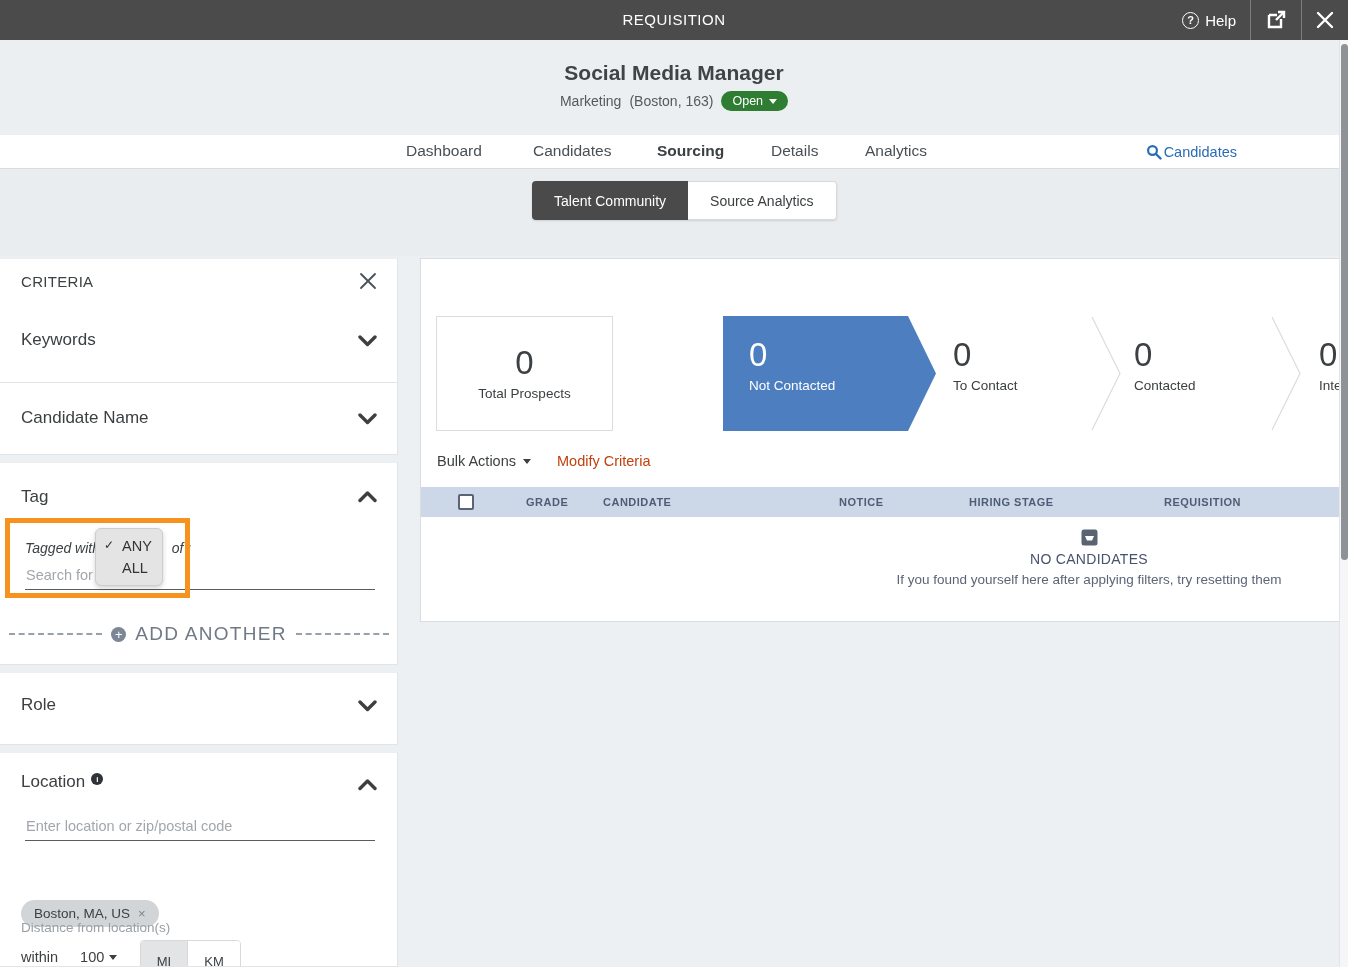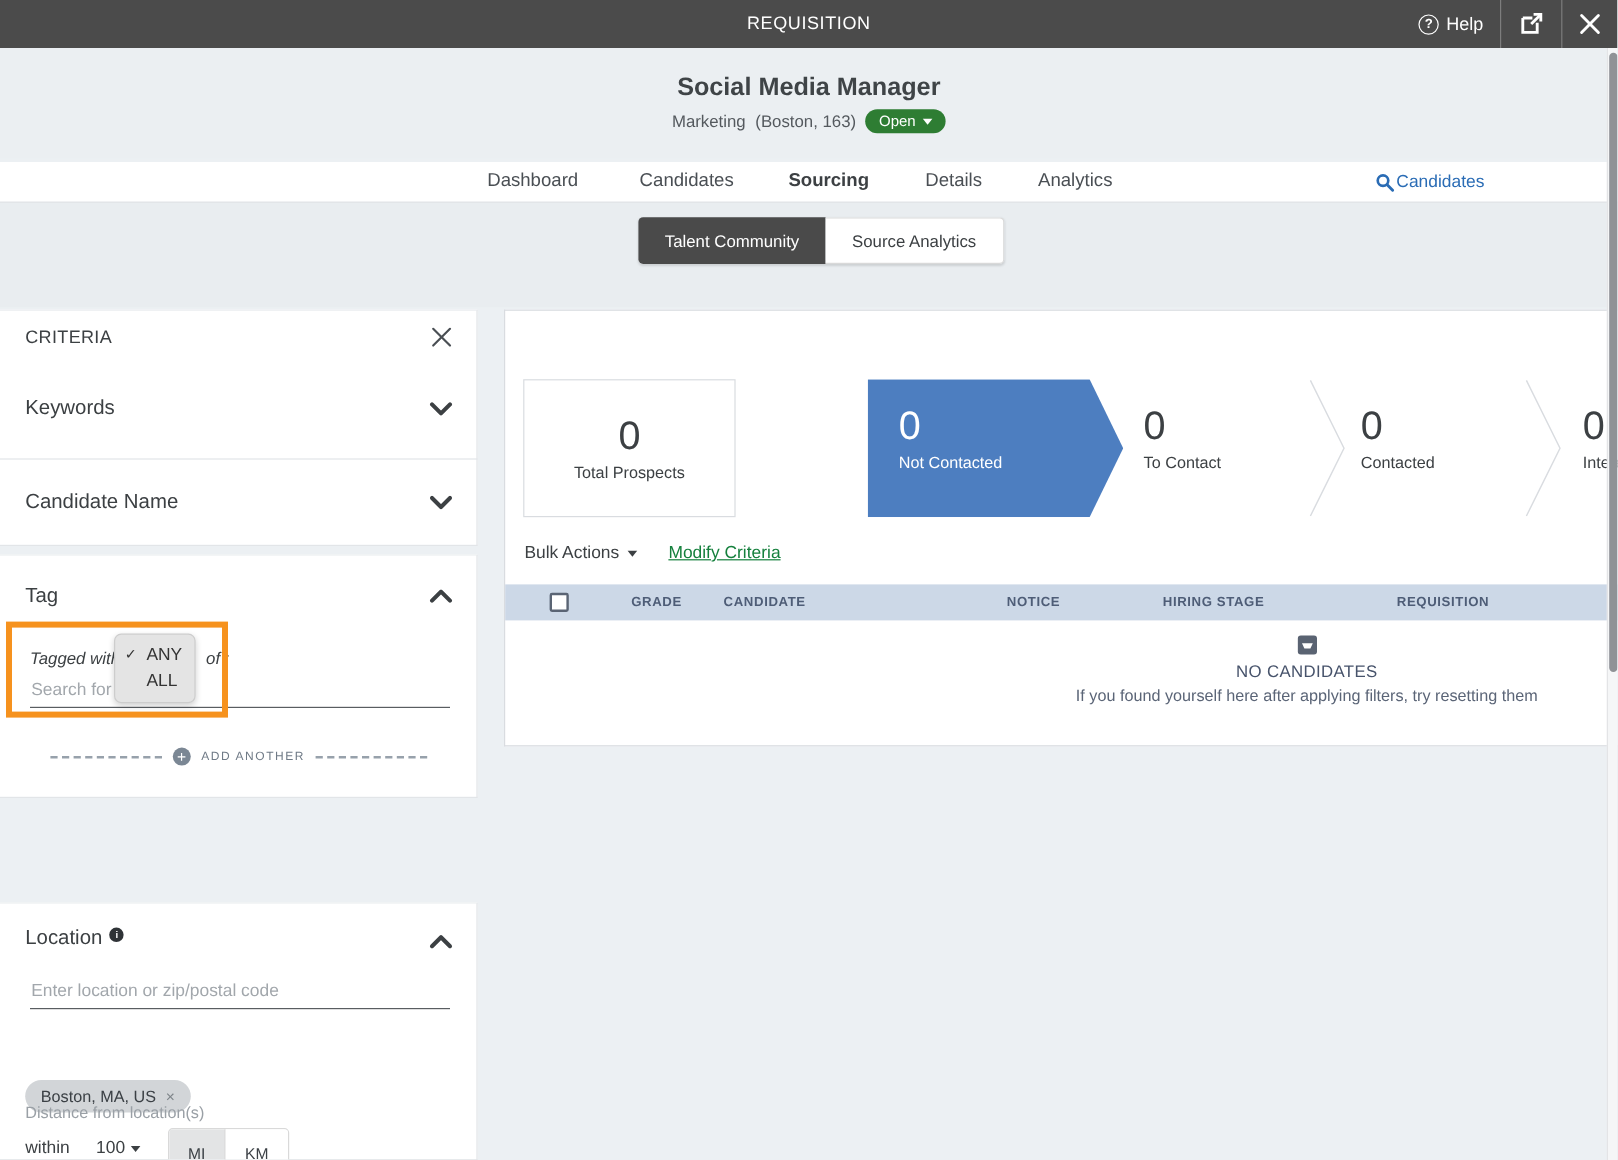--- a/index.html
+++ b/index.html
@@ -49,21 +49,21 @@
 
   .dropdown-popup { position:absolute; left:95px; top:65px; width:68px; background:#e4e4e4; border:1px solid #cdcdcd; border-radius:6px; box-shadow:0 2px 5px rgba(0,0,0,.18); padding:6px 0; z-index:7; }
   .dropdown-item { position:relative; font-size:14.5px; color:#333; padding:3px 10px 3px 26px; cursor:pointer; }
   .dropdown-check { position:absolute; left:8px; top:3px; font-size:12px; }
 
   .annotation-box { position:absolute; left:5px; top:55px; width:185px; height:80px; border:5px solid #f6921e; z-index:5; }
 
   .add-another { position:absolute; left:0; top:160px; width:398px; display:flex; align-items:center; justify-content:center; gap:9px; color:#7b8794; cursor:pointer; }
   .dash-seg { width:93px; border-top:2px dashed #97a1ab; }
   .plus-circle { width:15px; height:15px; border-radius:50%; background:#7b8794; color:#fff; display:flex; align-items:center; justify-content:center; font-size:13px; line-height:1; }
-  .add-another-label { font-size:10px; letter-spacing:1.3px; color:#6f7a86; }
+  .add-another-label { font-size:19px; letter-spacing:1.3px; color:#6f7a86; }
 
   .loc-title-row { position:absolute; left:21px; top:19px; display:flex; align-items:flex-start; gap:6px; cursor:pointer; }
   .loc-title { font-size:17px; color:#3c4043; }
   .info-dot { width:12px; height:12px; margin-top:1px; border-radius:50%; background:#2f3337; color:#fff; font-size:8px; font-weight:700; display:flex; align-items:center; justify-content:center; }
   .chip { position:absolute; left:21px; top:103px; height:27px; display:inline-flex; align-items:center; gap:8px; background:#d2d5d8; border-radius:14px; padding:0 13px; font-size:13.5px; color:#3b4045; cursor:pointer;margin-top:44px; }
   .chip-x { color:#7e8489; font-size:13px; cursor:pointer; }
   .distance-label { position:absolute; left:21px; top:167px; font-size:13.5px; color:#9aa0a6; }
   .within-row { position:absolute; left:21px; top:196px; display:flex; align-items:center; gap:22px; font-size:14.5px; color:#3c4043; }
   .within-select { display:flex; align-items:center; gap:5px; cursor:pointer; }
   .unit-group { position:absolute; left:140px; top:187px; display:flex; height:42px; border:1px solid #d9d9d9; border-radius:4px 4px 0 0; overflow:hidden; background:#fff; }
@@ -76,21 +76,21 @@
   .total-box { position:absolute; left:15px; top:57px; width:177px; height:115px; border:1px solid #d9dce0; display:flex; flex-direction:column; align-items:center; justify-content:center; gap:6px; }
   .big-num { font-size:33px; color:#3c4043; line-height:34px; }
   .stage-label { font-size:13.5px; color:#3c4043; }
   .funnel-blue { position:absolute; left:302px; top:57px; width:213px; height:115px; background:#4d7ec0; clip-path:polygon(0 0, calc(100% - 28px) 0, 100% 50%, calc(100% - 28px) 100%, 0 100%); }
   .stage-sep { position:absolute; top:57px; width:30px; height:115px; }
   .stage-content { position:absolute; top:79px; display:flex; flex-direction:column; gap:6px; cursor:pointer; }
   .stage-content.on-blue .big-num, .stage-content.on-blue .stage-label { color:#fff; }
 
   .bulk-row { position:absolute; left:16px; top:194px; display:flex; align-items:center; gap:26px; font-size:14.5px; }
   .bulk-actions { display:flex; align-items:center; gap:7px; color:#3c4043; cursor:pointer; }
-  .link-blue { color:#15803d; cursor:pointer;text-decoration:underline; }
+  .link-blue { color:#c2410c; cursor:pointer; }
 
   .thead { position:absolute; left:0; top:228px; width:928px; height:30px; background:#ccd8e7;font-weight:bold; }
   .thead-cell { position:absolute; top:0; height:30px; line-height:30px; font-size:11px; letter-spacing:.5px; color:#4e5d77; }
   .checkbox { position:absolute; left:37px; top:7px; width:16px; height:16px; border:2px solid #5a6474; border-radius:2px; background:#fff; cursor:pointer; }
 
   .empty-state { position:absolute; left:418px; top:270px; width:500px; display:flex; flex-direction:column; align-items:center; gap:5px; }
   .empty-title { font-size:14px; color:#47536b; letter-spacing:.3px; }
   .empty-msg { font-size:13.5px; color:#5b6577; }
 
   
@@ -201,20 +201,26 @@
     </div>
 
     <div class="add-another">
       <span class="dash-seg"></span>
       <span class="plus-circle">+</span>
       <span class="add-another-label">ADD ANOTHER</span>
       <span class="dash-seg"></span>
     </div>
   </div>
 
+  <div class="side-card" style="top:672px; height:73px;">
+    <div class="side-row-title" style="top:22px">Role</div>
+    <svg class="chev" style="top:27px" viewBox="0 0 19 12">
+      <polyline points="2,2 9.5,9.5 17,2" fill="none" stroke="#3c4043" stroke-width="3.4" stroke-linecap="round" stroke-linejoin="round"></polyline>
+    </svg>
+  </div>
 
   <div class="side-card" style="top:752px; height:215px; overflow:hidden;">
     <div class="loc-title-row">
       <span class="loc-title">Location</span>
       <span class="info-dot">i</span>
     </div>
     <svg class="chev" style="top:26px" viewBox="0 0 19 12">
       <polyline points="2,9.5 9.5,2 17,9.5" fill="none" stroke="#3c4043" stroke-width="3.4" stroke-linecap="round" stroke-linejoin="round"></polyline>
     </svg>
 

